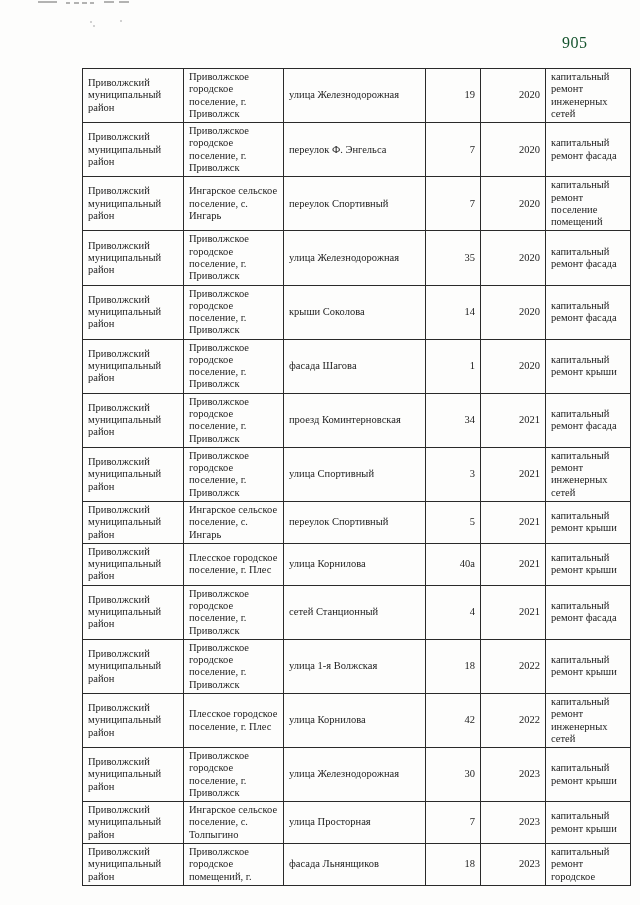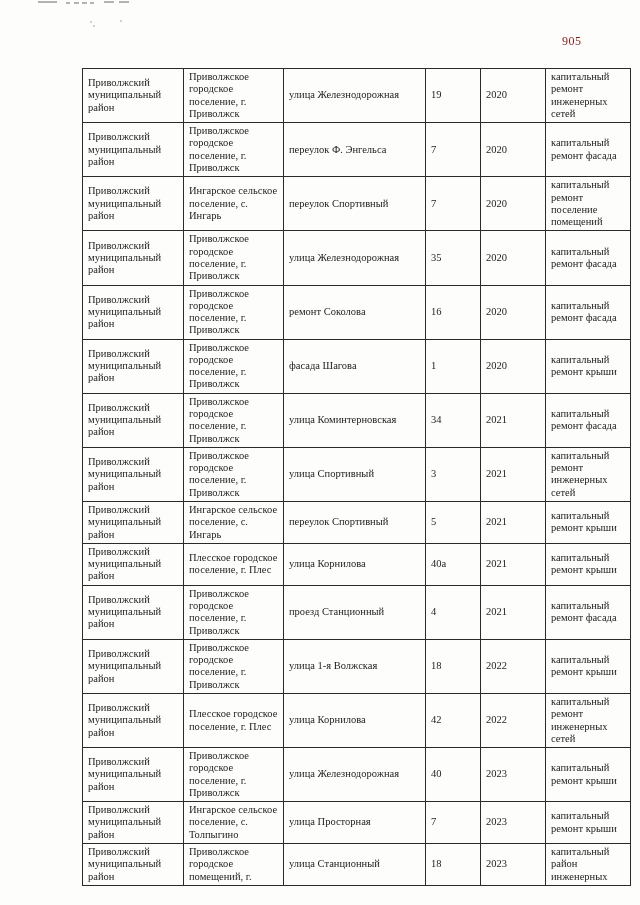--- a/index.html
+++ b/index.html
@@ -12,23 +12,23 @@
     position: relative;
     background: #fdfdfc;
     font-family: "Liberation Serif", serif;
     color: #1d1d1d;
     overflow: hidden;
   }
   .page-number {
     position: absolute;
     top: 34px;
     left: 562px;
-    font-size: 12px;
+    font-size: 16px;
     letter-spacing: 0.5px;
-    color: #7f1d1d;
+    color: #14532d;
   }
   table.records {
     position: absolute;
     top: 68px;
     left: 82px;
     width: 548px;
     border-collapse: collapse;
     table-layout: fixed;
   }
   table.records td {
@@ -39,21 +39,21 @@
     vertical-align: middle;
     word-wrap: break-word;
     color: #1d1d1d;
   }
   col.c-district { width: 101px; }
   col.c-settlement { width: 100px; }
   col.c-street { width: 142px; }
   col.c-house { width: 55px; }
   col.c-year { width: 65px; }
   col.c-work { width: 85px; }
-  td.col-house, td.col-year { text-align: left; }
+  td.col-house, td.col-year { text-align: right; }
   td.col-district, td.col-settlement, td.col-street, td.col-work { text-align: left; }
 
   
   .artifact {
     position: absolute;
     background: #9a9a9a;
     opacity: 0.75;
   }
   .a1 { left: 38px; top: 1px; width: 19px; height: 2px; }
   .a2 { left: 66px; top: 2px; width: 4px; height: 2px; }
@@ -121,37 +121,37 @@
         <td class="col-district">Приволжский муниципальный район</td>
         <td class="col-settlement">Приволжское городское поселение, г. Приволжск</td>
         <td class="col-street">улица Железнодорожная</td>
         <td class="col-house">35</td>
         <td class="col-year">2020</td>
         <td class="col-work">капитальный ремонт фасада</td>
       </tr>
       <tr>
         <td class="col-district">Приволжский муниципальный район</td>
         <td class="col-settlement">Приволжское городское поселение, г. Приволжск</td>
-        <td class="col-street">ремонт Соколова</td>
-        <td class="col-house">16</td>
+        <td class="col-street">крыши Соколова</td>
+        <td class="col-house">14</td>
         <td class="col-year">2020</td>
         <td class="col-work">капитальный ремонт фасада</td>
       </tr>
       <tr>
         <td class="col-district">Приволжский муниципальный район</td>
         <td class="col-settlement">Приволжское городское поселение, г. Приволжск</td>
         <td class="col-street">фасада Шагова</td>
         <td class="col-house">1</td>
         <td class="col-year">2020</td>
         <td class="col-work">капитальный ремонт крыши</td>
       </tr>
       <tr>
         <td class="col-district">Приволжский муниципальный район</td>
         <td class="col-settlement">Приволжское городское поселение, г. Приволжск</td>
-        <td class="col-street">улица Коминтерновская</td>
+        <td class="col-street">проезд Коминтерновская</td>
         <td class="col-house">34</td>
         <td class="col-year">2021</td>
         <td class="col-work">капитальный ремонт фасада</td>
       </tr>
       <tr>
         <td class="col-district">Приволжский муниципальный район</td>
         <td class="col-settlement">Приволжское городское поселение, г. Приволжск</td>
         <td class="col-street">улица Спортивный</td>
         <td class="col-house">3</td>
         <td class="col-year">2021</td>
@@ -169,21 +169,21 @@
         <td class="col-district">Приволжский муниципальный район</td>
         <td class="col-settlement">Плесское городское поселение, г. Плес</td>
         <td class="col-street">улица Корнилова</td>
         <td class="col-house">40а</td>
         <td class="col-year">2021</td>
         <td class="col-work">капитальный ремонт крыши</td>
       </tr>
       <tr>
         <td class="col-district">Приволжский муниципальный район</td>
         <td class="col-settlement">Приволжское городское поселение, г. Приволжск</td>
-        <td class="col-street">проезд Станционный</td>
+        <td class="col-street">сетей Станционный</td>
         <td class="col-house">4</td>
         <td class="col-year">2021</td>
         <td class="col-work">капитальный ремонт фасада</td>
       </tr>
       <tr>
         <td class="col-district">Приволжский муниципальный район</td>
         <td class="col-settlement">Приволжское городское поселение, г. Приволжск</td>
         <td class="col-street">улица 1-я Волжская</td>
         <td class="col-house">18</td>
         <td class="col-year">2022</td>
@@ -194,34 +194,34 @@
         <td class="col-settlement">Плесское городское поселение, г. Плес</td>
         <td class="col-street">улица Корнилова</td>
         <td class="col-house">42</td>
         <td class="col-year">2022</td>
         <td class="col-work">капитальный ремонт инженерных сетей</td>
       </tr>
       <tr>
         <td class="col-district">Приволжский муниципальный район</td>
         <td class="col-settlement">Приволжское городское поселение, г. Приволжск</td>
         <td class="col-street">улица Железнодорожная</td>
-        <td class="col-house">40</td>
+        <td class="col-house">30</td>
         <td class="col-year">2023</td>
         <td class="col-work">капитальный ремонт крыши</td>
       </tr>
       <tr>
         <td class="col-district">Приволжский муниципальный район</td>
         <td class="col-settlement">Ингарское сельское поселение, с. Толпыгино</td>
         <td class="col-street">улица Просторная</td>
         <td class="col-house">7</td>
         <td class="col-year">2023</td>
         <td class="col-work">капитальный ремонт крыши</td>
       </tr>
       <tr>
         <td class="col-district">Приволжский муниципальный район</td>
         <td class="col-settlement">Приволжское городское помещений, г.</td>
-        <td class="col-street">улица Станционный</td>
+        <td class="col-street">фасада Льнянщиков</td>
         <td class="col-house">18</td>
         <td class="col-year">2023</td>
-        <td class="col-work">капитальный район инженерных</td>
+        <td class="col-work">капитальный ремонт городское</td>
       </tr>
     </tbody>
 </table>
 
 </body></html>

